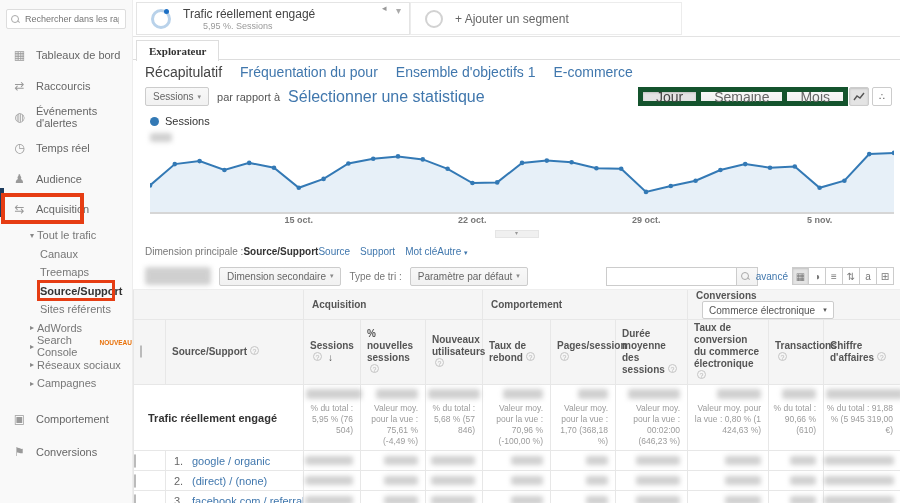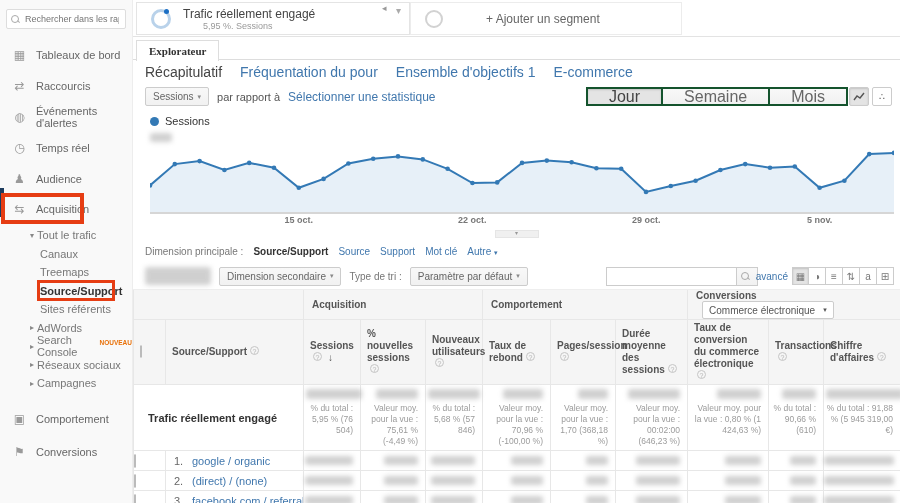--- a/index.html
+++ b/index.html
@@ -28,21 +28,21 @@
   .badge{font-size:6.5px;color:#e8710a;font-weight:bold;position:relative;top:-4px;margin-left:2px;letter-spacing:0;}
   .navbottom .navitem{height:33px;}
 
   
   #main{position:absolute;left:133px;top:0;width:767px;height:503px;background:#fff;}
 
   
   #segments{position:relative;height:37px;background:#fff;border-bottom:1px solid #e3e3e3;}
   .segcard{position:absolute;top:2px;height:33px;background:#fff;border:1px solid #e4e4e4;display:flex;align-items:center;cursor:pointer;}
   #segcard1{left:3px;width:274px;}
-  #segcard2{left:277px;width:272px;border-color:#ececec;gap:31px;}
+  #segcard2{left:277px;width:272px;border-color:#ececec;}
   .donut{position:relative;width:20px;height:20px;border:3px solid #b9d2ea;border-radius:50%;margin:0 12px 0 14px;flex:0 0 20px;}
   .donut::after{content:"";position:absolute;right:-1px;top:-3px;width:5px;height:5px;background:#1c6fc4;border-radius:50%;}
   .dashcircle{width:18px;height:18px;border:2px solid #d2d2d2;border-radius:50%;margin:0 12px 0 14px;flex:0 0 18px;}
   .segtitle{font-size:12px;color:#444;line-height:14px;}
   .segsub{font-size:9px;color:#999;margin-left:20px;}
   .segchev{position:absolute;right:8px;top:2px;color:#aaa;font-size:10px;}
   .collapse-left{position:absolute;left:249px;top:3px;font-size:9px;color:#999;cursor:pointer;}
 
   
   #tabbar{position:relative;height:23px;border-bottom:1px solid #ddd;background:#fff;font-family:Liberation Serif, serif;}
@@ -52,23 +52,23 @@
   #subtabs{display:flex;align-items:center;height:24px;padding-left:12px;gap:18px;}
   .subtab{font-size:14px;cursor:pointer;}
   .subtab.active{color:#444;}
   .subtab:not(.active){color:#4077ad;}
 
   
   #metricrow{display:flex;align-items:center;height:25px;padding-left:12px;position:relative;}
   .btn{display:inline-flex;align-items:center;gap:4px;height:19px;padding:0 7px;background:linear-gradient(#f8f8f8,#f1f1f1);border:1px solid #ccc;border-radius:2px;font-size:10px;color:#666;cursor:pointer;}
   .btn .dd{font-size:7px;color:#888;}
   .vslabel{font-size:11px;color:#555;margin:0 8px;}
-  .bluelink{font-size:12px;color:#4077ad;cursor:pointer;}
+  .bluelink{font-size:16px;color:#4077ad;cursor:pointer;}
   #granularity{position:absolute;right:52px;display:flex;}
-  #granularity .gbtn{height:19px;padding:0 21px;border:2px solid #14532d;background:linear-gradient(#f8f8f8,#f1f1f1);font-size:16px;color:#666;display:flex;align-items:center;cursor:pointer;}
+  #granularity .gbtn{height:19px;padding:0 13px;border:5px solid #14532d;background:linear-gradient(#f8f8f8,#f1f1f1);font-size:14px;color:#666;display:flex;align-items:center;cursor:pointer;}
   #granularity .gbtn:not(:first-child){border-left:none;}
   #granularity .gbtn.active{background:#e4e4e4;box-shadow:inset 0 1px 2px rgba(0,0,0,.15);color:#444;}
   #charttypes{position:absolute;right:8px;display:flex;gap:3px;}
   .ctbtn{width:20px;height:19px;border:1px solid #ccc;border-radius:2px;display:flex;align-items:center;justify-content:center;cursor:pointer;}
   .ctbtn.active{background:#e4e4e4;box-shadow:inset 0 1px 2px rgba(0,0,0,.15);}
   .ctbtn svg{display:block;}
   .ctbtn .dots{font-size:10px;color:#555;}
 
   
   #legendrow{display:flex;align-items:center;height:16px;padding-left:17px;margin-top:4px;}
@@ -76,21 +76,21 @@
   #legendrow span{font-size:11px;color:#333;}
   .blur{background:#a9a9a9;border-radius:3px;filter:blur(2.5px);opacity:.55;}
   #ymaxblur{width:22px;height:9px;margin:4px 0 0 17px;}
   #chartwrap{position:relative;margin:2px 6px 0 17px;height:70px;}
   #chartwrap svg{position:absolute;left:0;top:0;}
   #xaxis{position:relative;height:13px;margin:1px 6px 0 17px;}
   #xaxis .tick{position:absolute;top:0;font-size:9px;color:#777;transform:translateX(-50%);font-weight:bold;}
   #chart-handle{width:44px;height:8px;background:#f0f0f0;border:1px solid #e5e5e5;margin:2px auto 0 auto;text-align:center;line-height:5px;font-size:6px;color:#999;cursor:pointer;}
 
   
-  #dimbar{display:flex;align-items:center;height:23px;padding-left:12px;gap:10px;margin-top:2px;}
+  #dimbar{display:flex;align-items:center;height:23px;padding-left:12px;margin-top:2px;}
   #dimbar .dlabel{font-size:10px;color:#777;}
   #dimbar .dactive{font-size:10px;font-weight:bold;color:#333;}
   #dimbar .dlink{font-size:10px;color:#4077ad;cursor:pointer;}
   #secbar{display:flex;align-items:center;height:27px;padding-left:12px;gap:8px;position:relative;border-bottom:1px solid #eee;}
   .blurbtn{width:66px;height:18px;}
   .sortlabel{font-size:10px;color:#777;}
   #secsearch{position:absolute;right:142px;display:flex;align-items:center;}
   #secsearch .sinput{width:130px;height:19px;border:1px solid #ccc;border-right:none;background:#fff;}
   #secsearch .sbtn{width:22px;height:19px;border:1px solid #ccc;background:linear-gradient(#f8f8f8,#f1f1f1);display:flex;align-items:center;justify-content:center;cursor:pointer;}
   #advlink{position:absolute;right:112px;font-size:10px;color:#4077ad;cursor:pointer;}

